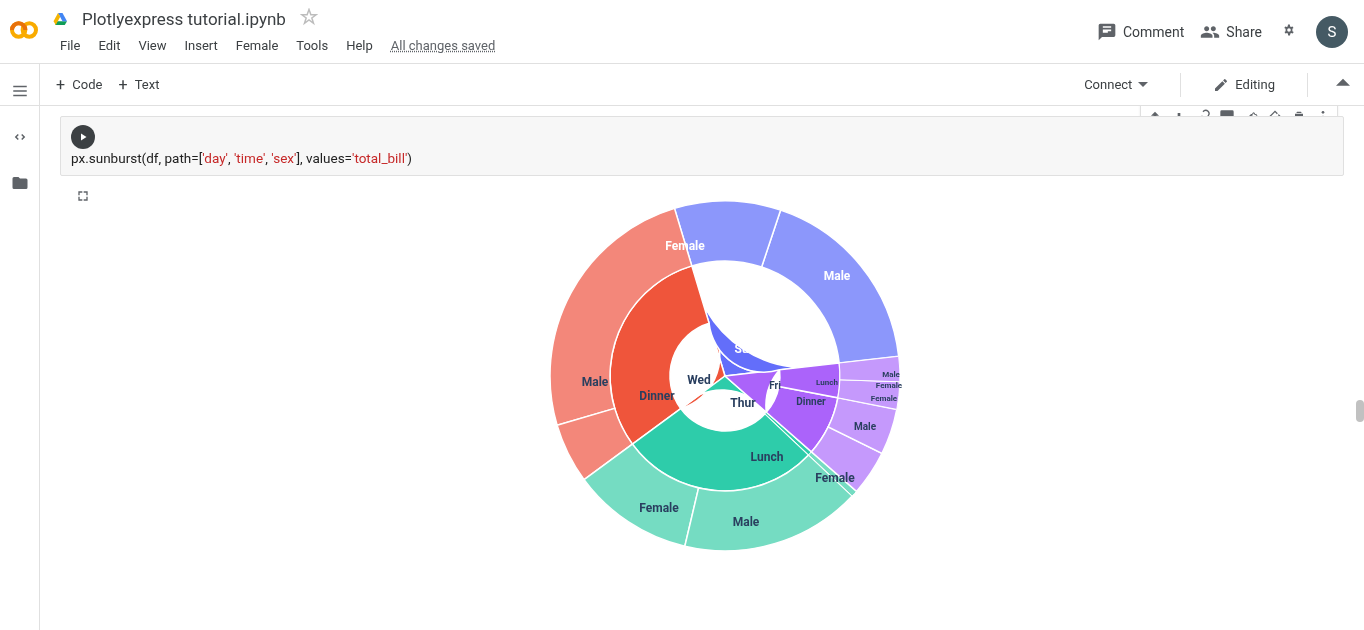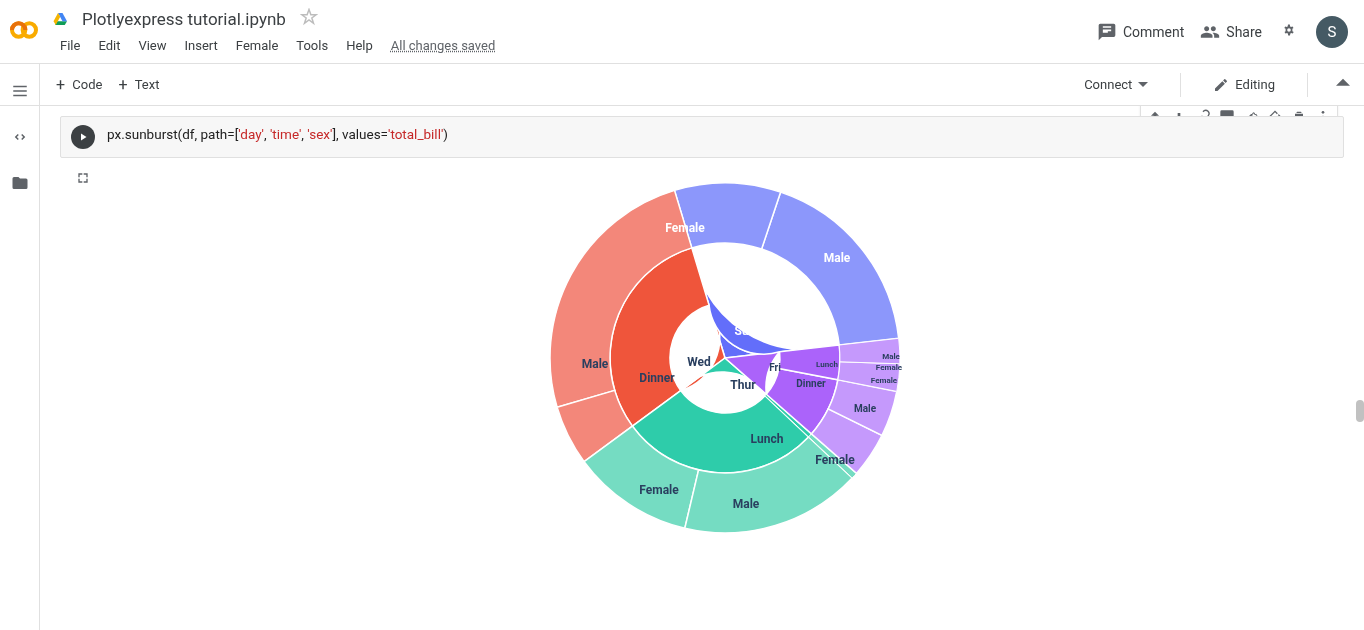--- a/index.html
+++ b/index.html
@@ -29,21 +29,21 @@
 .connect-btn { font-size: 13px; color: #3c4043; padding: 6px 10px; cursor: pointer; display: flex; align-items: center; gap: 6px; }
 .divider { width: 1px; height: 24px; background: #e0e0e0; }
 .editing-btn { display: flex; align-items: center; gap: 6px; font-size: 13px; color: #3c4043; padding: 6px 10px; cursor: pointer; }
 .collapse-btn { padding: 6px; cursor: pointer; }
 
 .sidebar { position: absolute; left: 0; top: 64px; width: 40px; height: calc(100% - 64px); border-right: 1px solid #e0e0e0; display: flex; flex-direction: column; align-items: center; padding-top: 18px; gap: 28px; }
 .sidebar-icon { width: 18px; height: 18px; fill: #5f6368; cursor: pointer; }
 
 .main { position: absolute; left: 40px; top: 106px; right: 0; bottom: 0; overflow: auto; }
 .cell { margin: 10px 20px; position: relative; }
-.cell-input { background: #f7f7f7; border: 1px solid #e0e0e0; border-radius: 2px; display: flex; padding: 8px 10px; position: relative; }
+.cell-input { background: #f7f7f7; border: 1px solid #e0e0e0; border-radius: 2px; display: flex; padding: 8px 10px; position: relative; flex-direction: column; }
 .run-btn { width: 24px; height: 24px; border-radius: 50%; background: #3c4043; display: flex; align-items: center; justify-content: center; cursor: pointer; margin-right: 12px; flex-shrink: 0; }
 .run-btn svg { width: 12px; height: 12px; fill: #fff; }
 .code { font-family: 'Roboto Mono', monospace; font-size: 13.5px; color: #212121; white-space: pre; }
 .code .fn { color: #212121; }
 .code .str { color: #c62828; }
 
 .cell-toolbar { position: absolute; right: 6px; top: -14px; background: #fff; border: 1px solid #e0e0e0; border-radius: 4px; display: flex; padding: 2px; box-shadow: 0 1px 3px rgba(0,0,0,0.08); }
 .ct-btn { width: 24px; height: 24px; display: flex; align-items: center; justify-content: center; cursor: pointer; border-radius: 2px; }
 .ct-btn svg { width: 16px; height: 16px; fill: #5f6368; }
 

